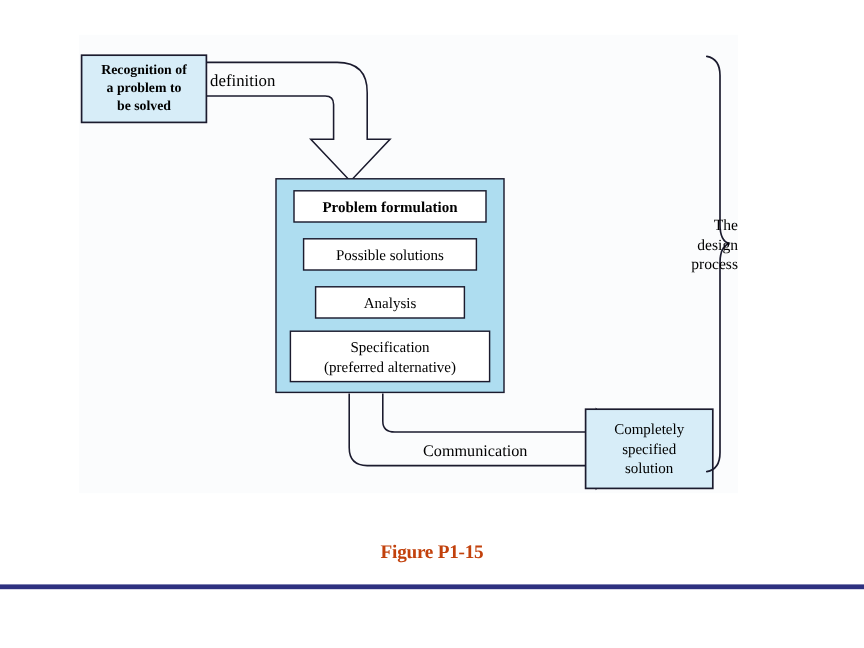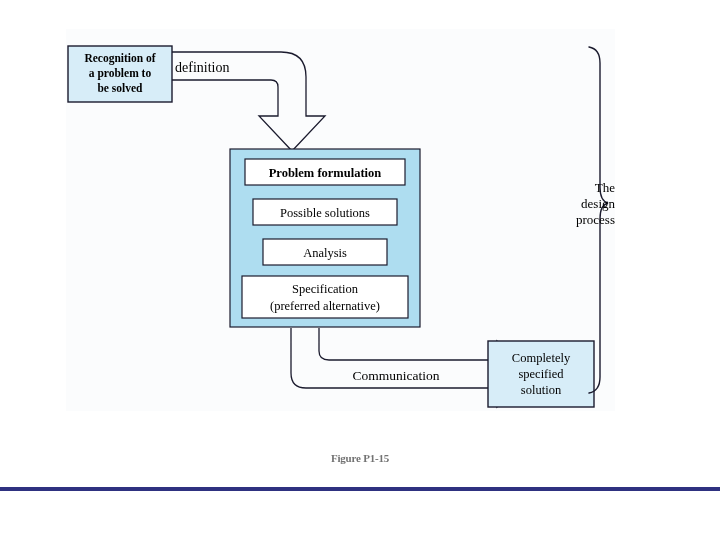--- a/index.html
+++ b/index.html
@@ -42,22 +42,22 @@
 
   
   #figure-caption {
     position: absolute;
     left: 0;
     top: 452px;
     width: 720px;
     text-align: center;
     font-family: "Liberation Serif", serif;
     font-weight: bold;
-    font-size: 11px;
-    color: #737373;
+    font-size: 16px;
+    color: #c2410c;
     letter-spacing: -0.2px;
   }
 
   
   #footer-rule {
     position: absolute;
     left: 0;
     top: 487px;
     width: 720px;
     height: 4px;

